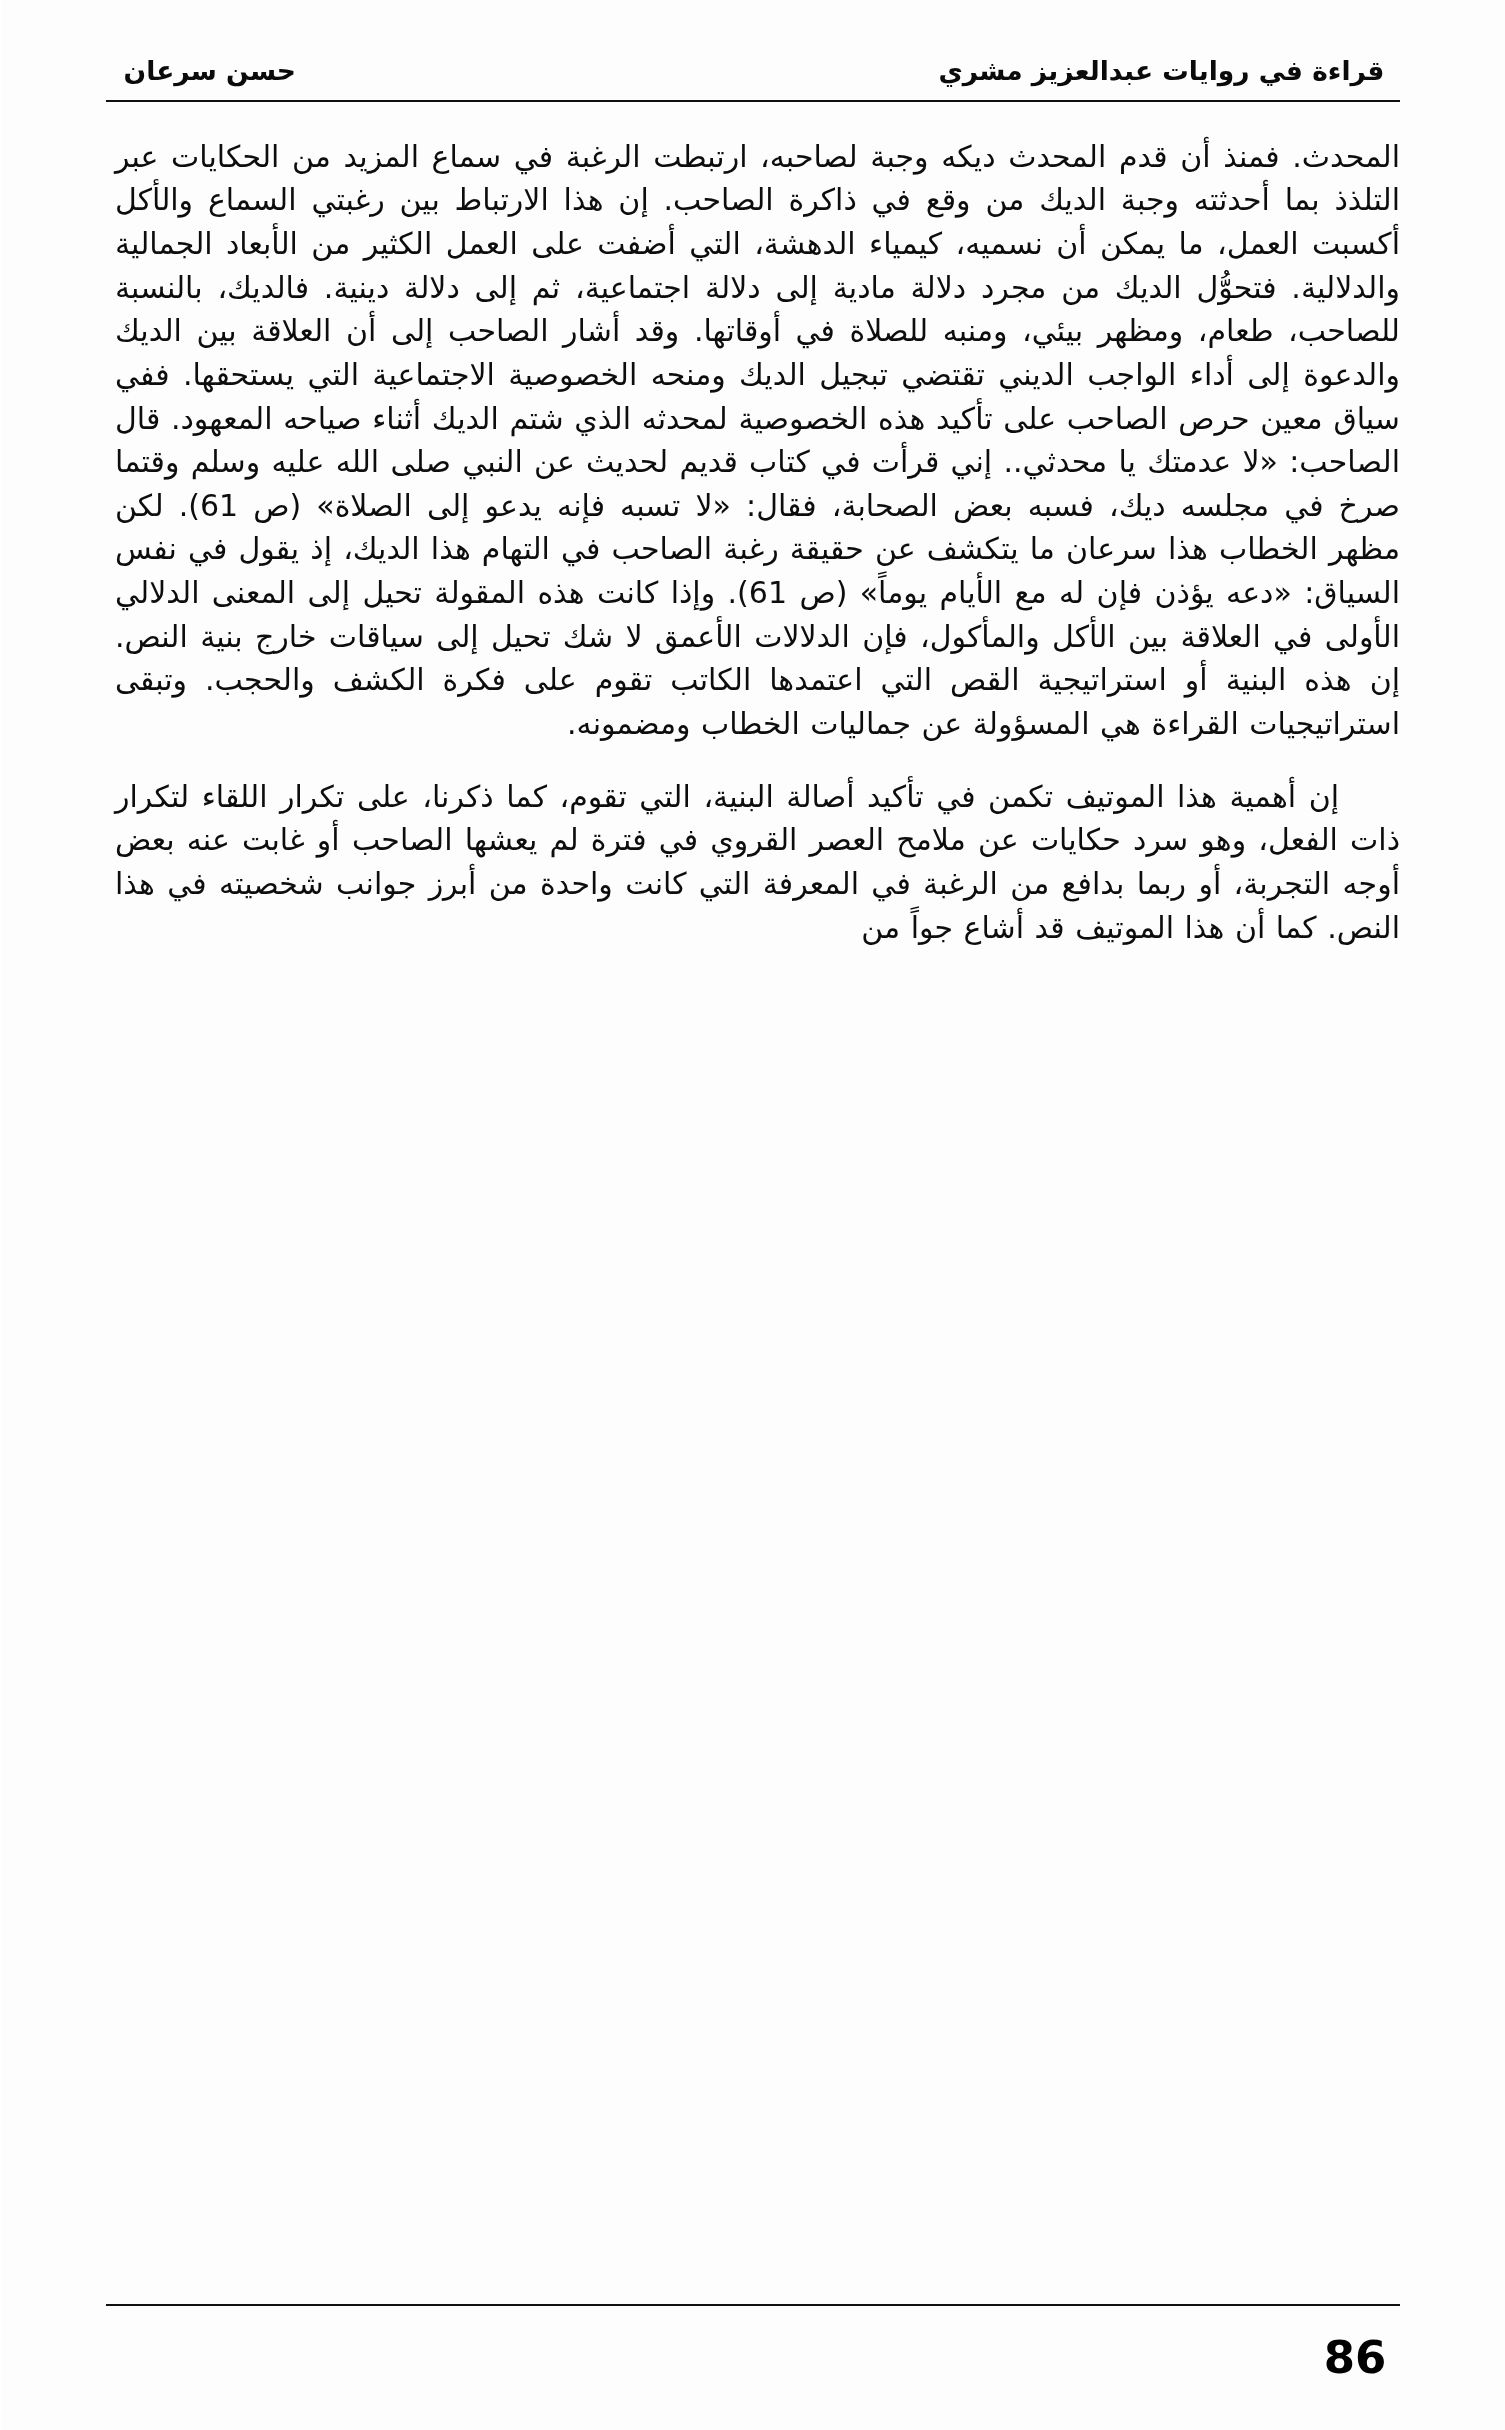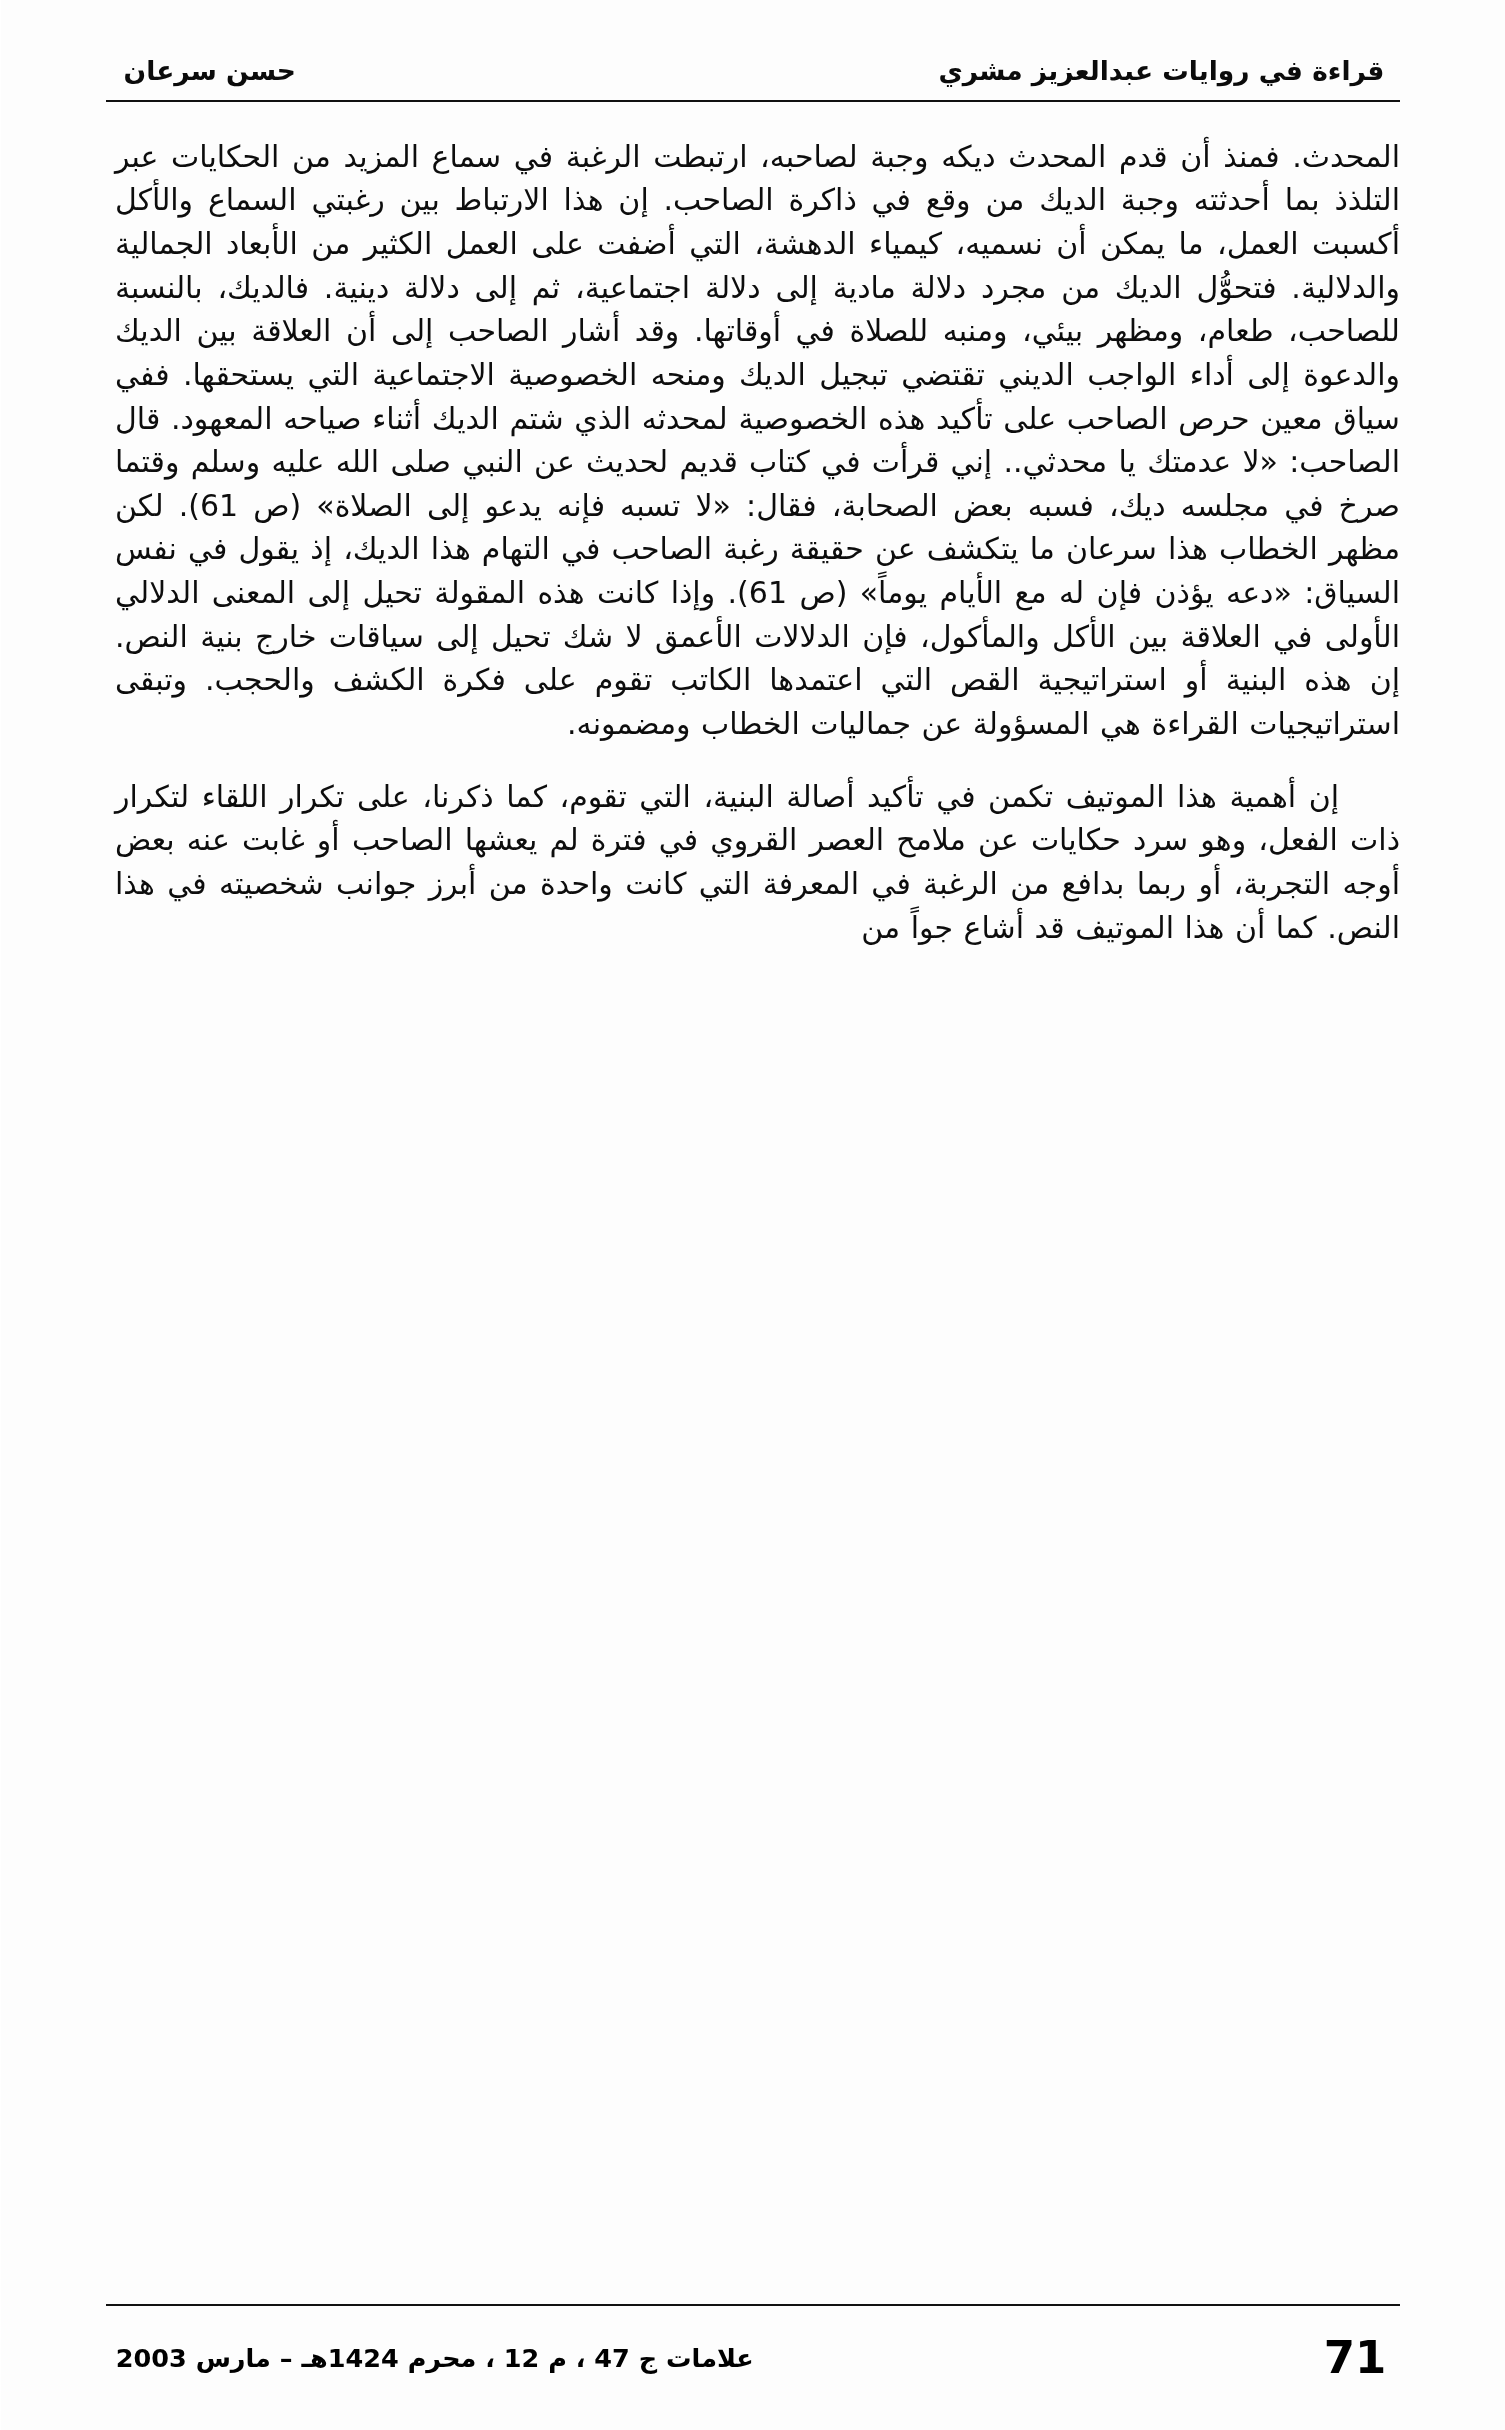--- a/index.html
+++ b/index.html
@@ -119,18 +119,17 @@
   <div class="rule-top"></div>
 
   <div class="body-text">
     <p class="para">المحدث. فمنذ أن قدم المحدث ديكه وجبة لصاحبه، ارتبطت الرغبة في سماع المزيد من الحكايات عبر التلذذ بما أحدثته وجبة الديك من وقع في ذاكرة الصاحب. إن هذا الارتباط بين رغبتي السماع والأكل أكسبت العمل، ما يمكن أن نسميه، كيمياء الدهشة، التي أضفت على العمل الكثير من الأبعاد الجمالية والدلالية. فتحوُّل الديك من مجرد دلالة مادية إلى دلالة اجتماعية، ثم إلى دلالة دينية. فالديك، بالنسبة للصاحب، طعام، ومظهر بيئي، ومنبه للصلاة في أوقاتها. وقد أشار الصاحب إلى أن العلاقة بين الديك والدعوة إلى أداء الواجب الديني تقتضي تبجيل الديك ومنحه الخصوصية الاجتماعية التي يستحقها. ففي سياق معين حرص الصاحب على تأكيد هذه الخصوصية لمحدثه الذي شتم الديك أثناء صياحه المعهود. قال الصاحب: «لا عدمتك يا محدثي.. إني قرأت في كتاب قديم لحديث عن النبي صلى الله عليه وسلم وقتما صرخ في مجلسه ديك، فسبه بعض الصحابة، فقال: «لا تسبه فإنه يدعو إلى الصلاة» (ص 61). لكن مظهر الخطاب هذا سرعان ما يتكشف عن حقيقة رغبة الصاحب في التهام هذا الديك، إذ يقول في نفس السياق: «دعه يؤذن فإن له مع الأيام يوماً» (ص 61). وإذا كانت هذه المقولة تحيل إلى المعنى الدلالي الأولى في العلاقة بين الأكل والمأكول، فإن الدلالات الأعمق لا شك تحيل إلى سياقات خارج بنية النص. إن هذه البنية أو استراتيجية القص التي اعتمدها الكاتب تقوم على فكرة الكشف والحجب. وتبقى استراتيجيات القراءة هي المسؤولة عن جماليات الخطاب ومضمونه.</p>
     <p class="para indent">إن أهمية هذا الموتيف تكمن في تأكيد أصالة البنية، التي تقوم، كما ذكرنا، على تكرار اللقاء لتكرار ذات الفعل، وهو سرد حكايات عن ملامح العصر القروي في فترة لم يعشها الصاحب أو غابت عنه بعض أوجه التجربة، أو ربما بدافع من الرغبة في المعرفة التي كانت واحدة من أبرز جوانب شخصيته في هذا النص. كما أن هذا الموتيف قد أشاع جواً من</p>
   </div>
 
   <div class="rule-bottom"></div>
 
   <div class="footer">
-    <span class="folio">71</span>
-    <span class="imprint">علامات ج 47 ، م 12 ، محرم 1424هـ – مارس 2003</span>
+    <span class="folio">86</span>
   </div>
 
 </div>
 
 
 </body></html>

